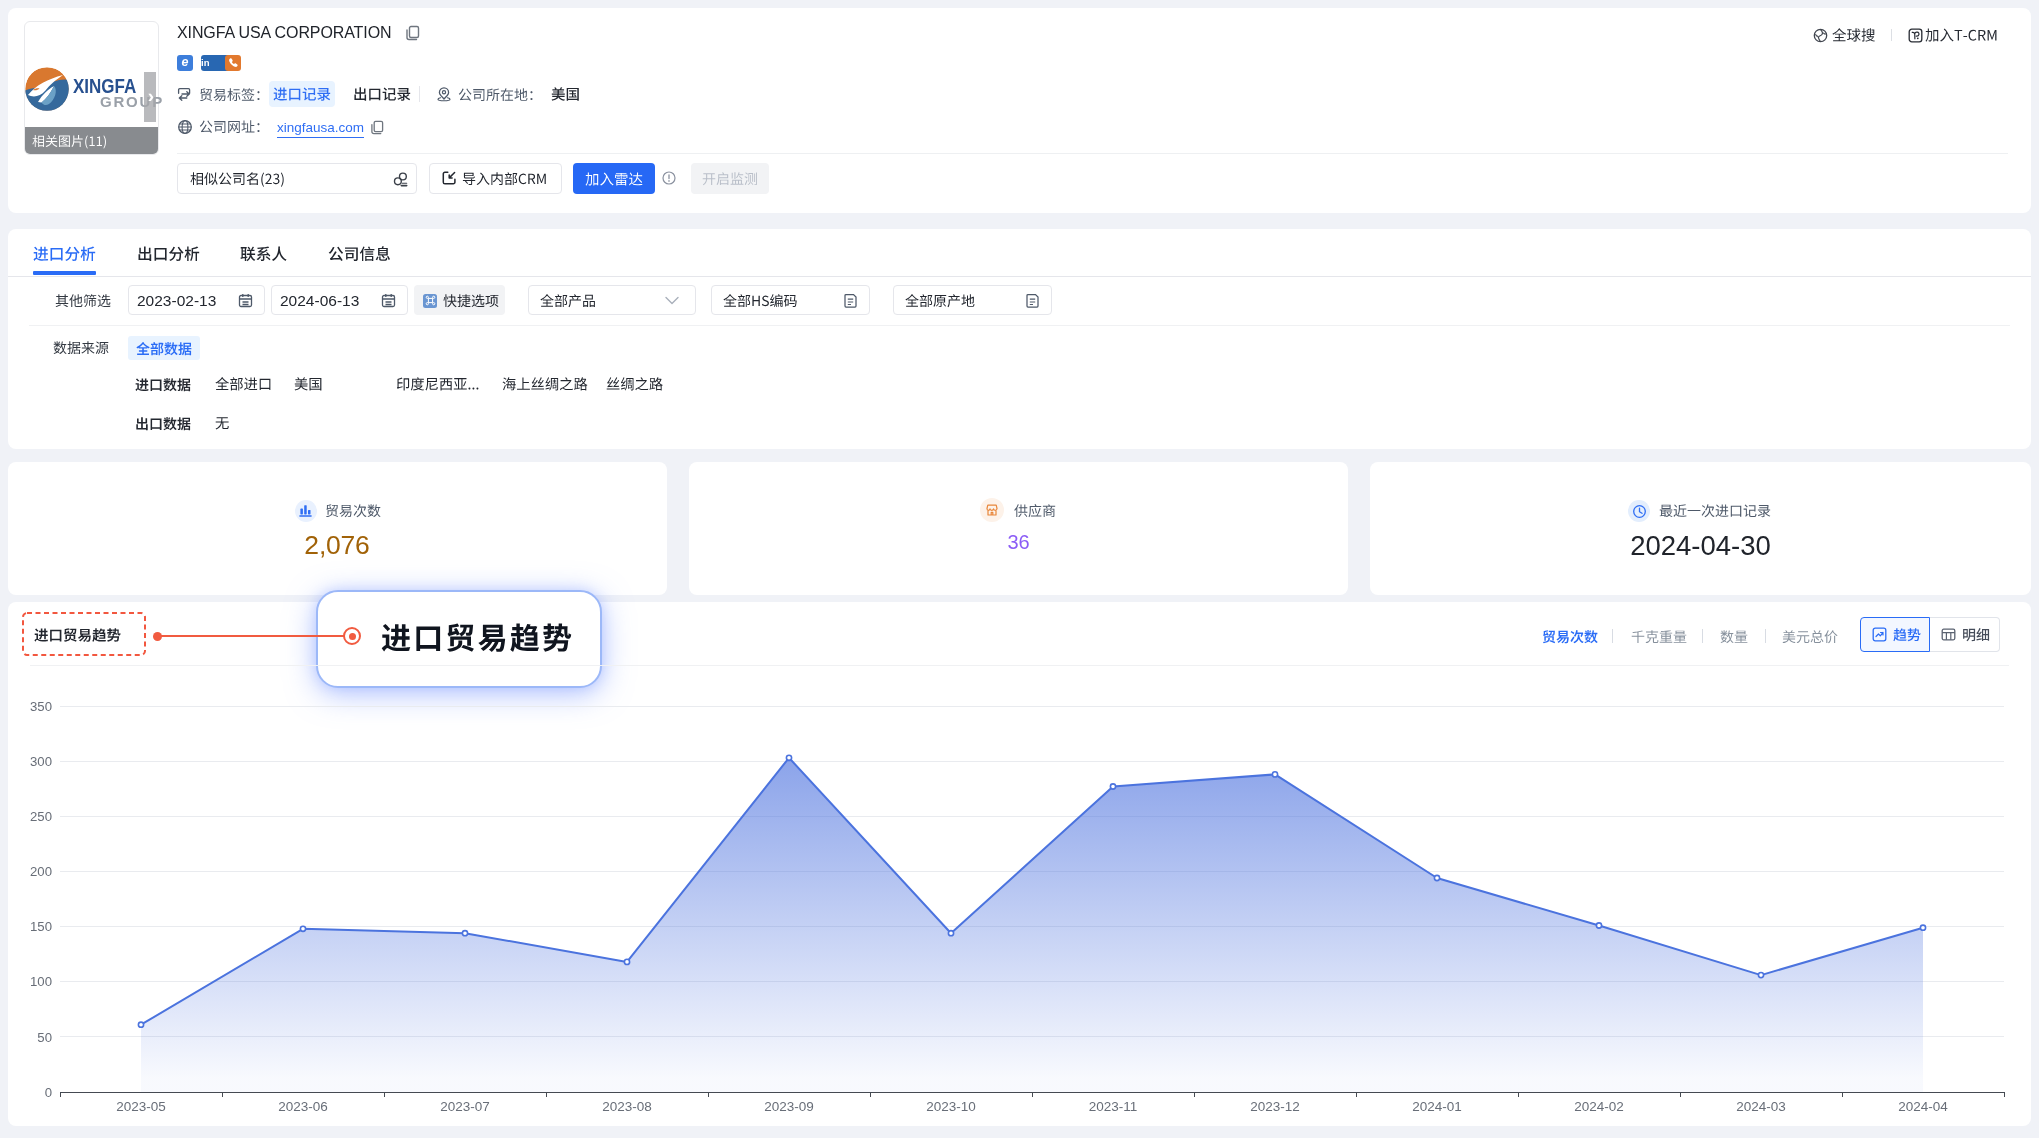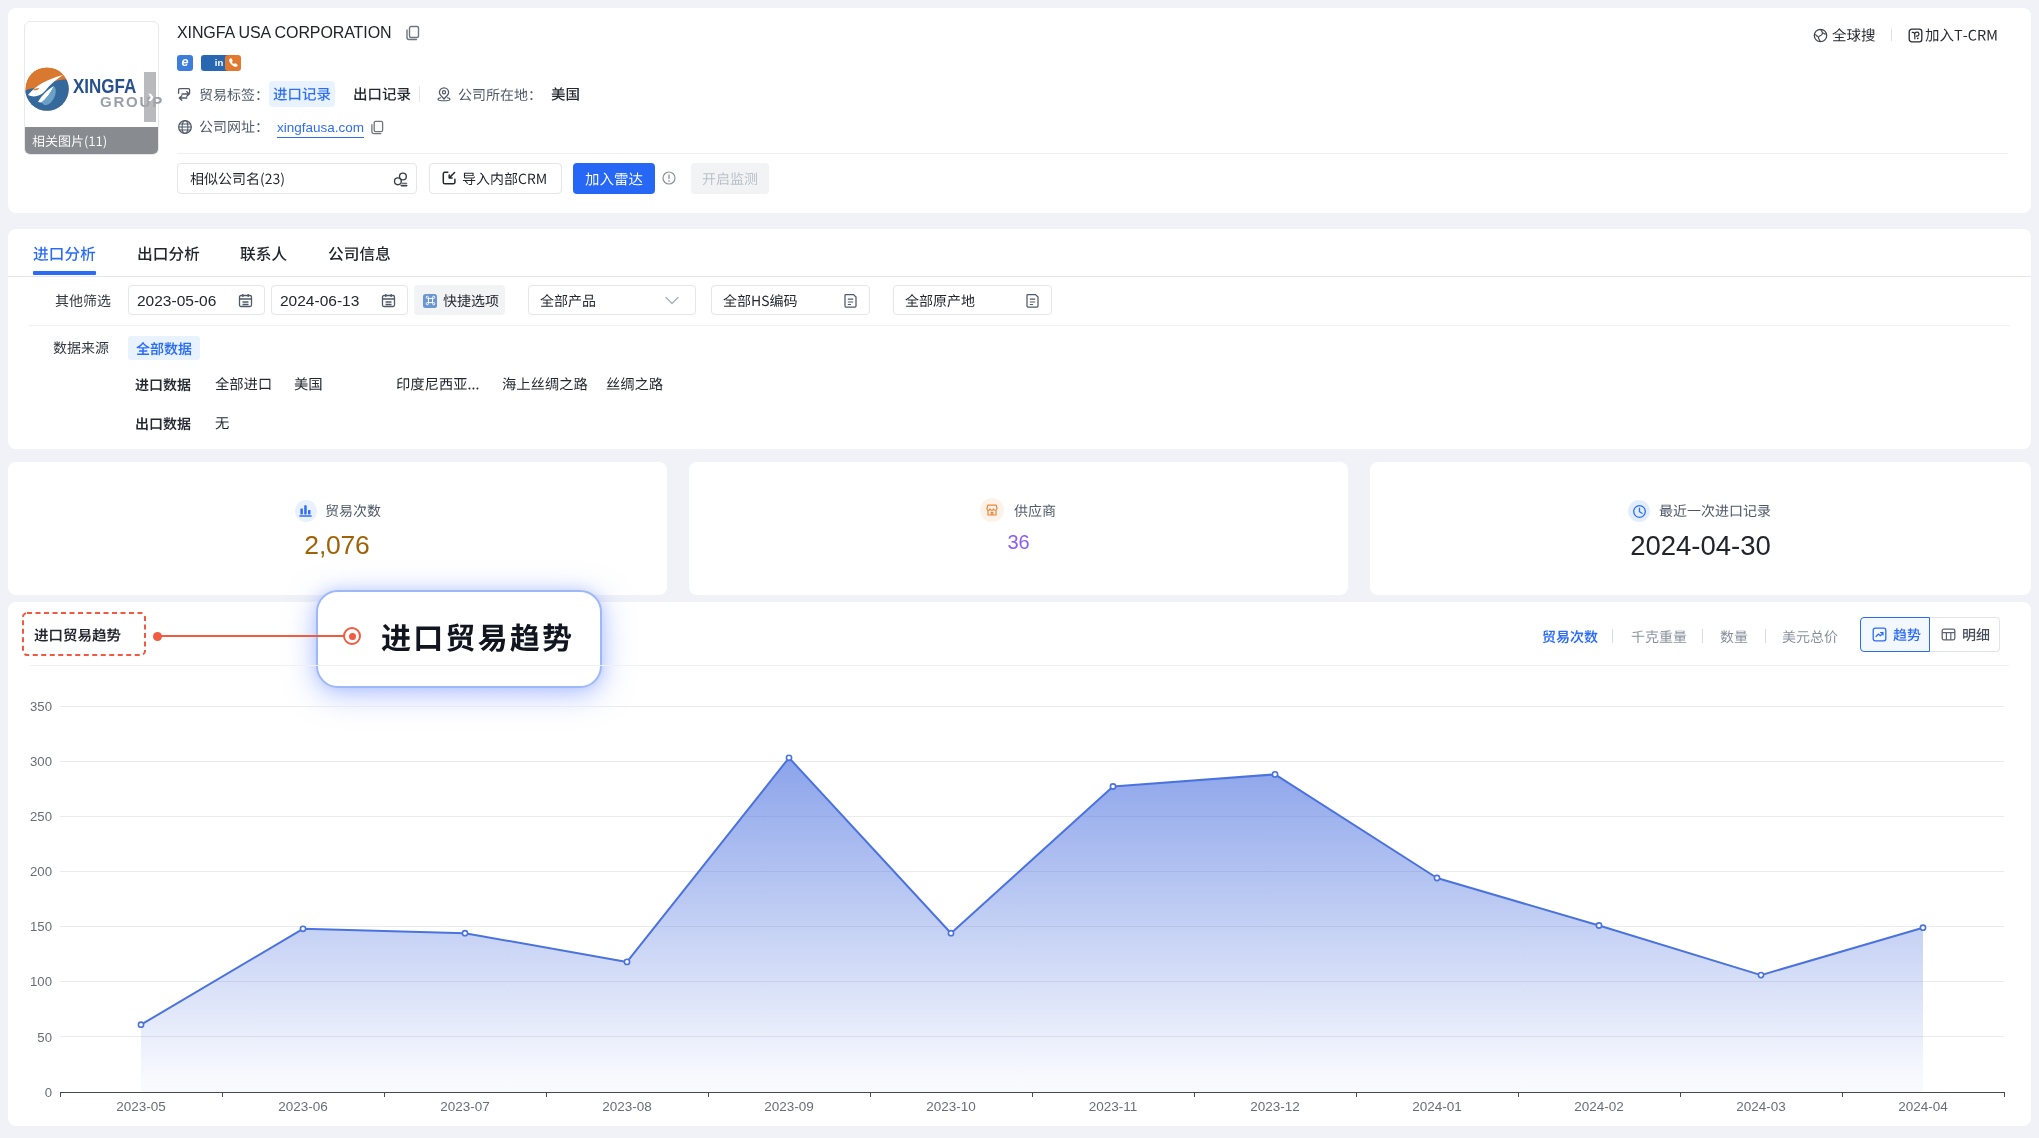--- a/index.html
+++ b/index.html
@@ -33,21 +33,21 @@
 <div class="t" style="left:25px;top:127px;width:133px;height:27px;background:rgba(112,115,120,.83);border-radius:0 0 5px 5px"></div>
 <svg style="position:absolute;left:32.0px;top:133.0px;" width="77.2" height="16.9" viewBox="0 -13.0 77.2 16.9">
     <path d="M6.6 -7.1H11.5V-6.2H6.6ZM6.6 -3.9H11.6V-3.0H6.6ZM6.6 -0.7H11.6V0.2H6.6ZM6.2 -10.2H12.0V0.9H11.1V-9.2H7.1V1.0H6.2ZM0.7 -8.1H5.6V-7.2H0.7ZM2.8 -10.9H3.7V1.0H2.8ZM2.7 -7.6 3.4 -7.3Q3.2 -6.5 2.9 -5.7Q2.7 -4.9 2.3 -4.1Q2.0 -3.3 1.6 -2.6Q1.3 -1.9 0.9 -1.4Q0.8 -1.6 0.7 -1.8Q0.5 -2.1 0.4 -2.3Q0.7 -2.7 1.1 -3.3Q1.4 -3.9 1.8 -4.6Q2.1 -5.4 2.3 -6.1Q2.6 -6.9 2.7 -7.6ZM3.6 -6.1Q3.8 -6.0 4.1 -5.7Q4.3 -5.4 4.7 -5.0Q5.0 -4.6 5.3 -4.3Q5.5 -4.0 5.7 -3.8L5.1 -3.0Q4.9 -3.3 4.7 -3.6Q4.4 -4.0 4.1 -4.4Q3.8 -4.8 3.6 -5.1Q3.3 -5.5 3.1 -5.7Z M14.7 -8.1H24.5V-7.2H14.7ZM13.9 -4.9H25.2V-3.9H13.9ZM20.1 -4.5Q20.5 -3.4 21.3 -2.5Q22.0 -1.6 23.1 -1.0Q24.2 -0.3 25.5 0.0Q25.4 0.1 25.2 0.3Q25.1 0.5 25.0 0.6Q24.9 0.8 24.8 1.0Q23.4 0.5 22.3 -0.2Q21.3 -0.9 20.5 -2.0Q19.7 -3.0 19.2 -4.3ZM22.2 -10.9 23.3 -10.5Q23.0 -10.0 22.7 -9.5Q22.4 -8.9 22.1 -8.5Q21.8 -8.0 21.5 -7.6L20.7 -7.9Q20.9 -8.3 21.2 -8.8Q21.5 -9.3 21.8 -9.9Q22.1 -10.4 22.2 -10.9ZM15.9 -10.4 16.7 -10.8Q17.2 -10.3 17.5 -9.7Q17.9 -9.1 18.1 -8.6L17.2 -8.1Q17.1 -8.4 16.9 -8.8Q16.7 -9.2 16.4 -9.6Q16.2 -10.0 15.9 -10.4ZM19.0 -7.8H20.1V-5.6Q20.1 -4.9 20.0 -4.2Q19.9 -3.6 19.6 -2.9Q19.2 -2.2 18.6 -1.5Q18.0 -0.8 16.9 -0.2Q15.9 0.5 14.3 1.0Q14.3 0.9 14.2 0.8Q14.0 0.6 13.9 0.4Q13.8 0.3 13.6 0.2Q15.1 -0.3 16.1 -0.9Q17.1 -1.5 17.7 -2.1Q18.2 -2.7 18.5 -3.3Q18.8 -3.9 18.9 -4.5Q19.0 -5.1 19.0 -5.6Z M27.1 -10.4H37.9V1.0H36.9V-9.5H28.0V1.0H27.1ZM27.6 -0.4H37.5V0.5H27.6ZM30.9 -3.6 31.3 -4.2Q31.8 -4.1 32.4 -4.0Q33.0 -3.8 33.5 -3.6Q34.0 -3.4 34.4 -3.2L34.0 -2.6Q33.6 -2.8 33.1 -3.0Q32.5 -3.2 32.0 -3.3Q31.4 -3.5 30.9 -3.6ZM31.4 -9.2 32.2 -8.9Q31.8 -8.3 31.3 -7.8Q30.8 -7.2 30.3 -6.7Q29.7 -6.2 29.2 -5.9Q29.1 -6.0 29.0 -6.1Q28.9 -6.2 28.7 -6.3Q28.6 -6.4 28.5 -6.5Q29.3 -7.0 30.1 -7.7Q30.9 -8.4 31.4 -9.2ZM34.9 -8.2H35.0L35.2 -8.2L35.7 -7.9Q35.2 -7.1 34.5 -6.4Q33.7 -5.7 32.7 -5.2Q31.8 -4.7 30.7 -4.3Q29.7 -3.9 28.7 -3.7Q28.7 -3.8 28.6 -4.0Q28.5 -4.1 28.4 -4.3Q28.4 -4.4 28.3 -4.5Q29.2 -4.7 30.2 -5.0Q31.2 -5.3 32.1 -5.8Q33.0 -6.2 33.7 -6.8Q34.4 -7.4 34.9 -8.0ZM30.8 -7.5Q31.4 -6.8 32.3 -6.2Q33.3 -5.6 34.4 -5.2Q35.5 -4.8 36.7 -4.6Q36.6 -4.5 36.4 -4.2Q36.2 -4.0 36.2 -3.9Q35.0 -4.1 33.8 -4.6Q32.7 -5.0 31.7 -5.7Q30.7 -6.3 30.1 -7.1ZM31.1 -8.2H35.1V-7.4H30.6ZM29.6 -2.0 30.0 -2.6Q30.7 -2.6 31.4 -2.4Q32.1 -2.3 32.9 -2.2Q33.6 -2.0 34.2 -1.8Q34.8 -1.7 35.3 -1.5L34.9 -0.8Q34.2 -1.0 33.3 -1.2Q32.5 -1.5 31.5 -1.7Q30.5 -1.9 29.6 -2.0Z M41.8 -7.6H50.7V-6.6H41.8ZM46.0 -10.9H47.1V-7.1H46.0ZM41.3 -10.6H42.3V-6.3Q42.3 -5.3 42.3 -4.3Q42.2 -3.3 42.0 -2.4Q41.8 -1.5 41.4 -0.6Q41.0 0.3 40.3 1.1Q40.2 0.9 40.0 0.8Q39.9 0.7 39.8 0.5Q39.6 0.4 39.5 0.3Q40.3 -0.6 40.7 -1.7Q41.1 -2.8 41.2 -3.9Q41.3 -5.1 41.3 -6.2ZM41.8 -4.5H48.7V1.0H47.7V-3.5H41.8Z M55.1 2.6Q54.2 1.1 53.7 -0.5Q53.2 -2.1 53.2 -4.0Q53.2 -6.0 53.7 -7.6Q54.2 -9.2 55.1 -10.6L55.8 -10.3Q55.0 -8.9 54.6 -7.3Q54.2 -5.7 54.2 -4.0Q54.2 -2.4 54.6 -0.8Q55.0 0.8 55.8 2.2Z M57.5 0.0V-1.0H59.7V-8.1H58.0V-8.9Q58.6 -9.0 59.1 -9.1Q59.6 -9.3 59.9 -9.5H60.8V-1.0H62.8V0.0Z M64.8 0.0V-1.0H66.9V-8.1H65.2V-8.9Q65.8 -9.0 66.3 -9.1Q66.8 -9.3 67.2 -9.5H68.1V-1.0H70.0V0.0Z M72.1 2.6 71.4 2.2Q72.2 0.8 72.6 -0.8Q73.0 -2.4 73.0 -4.0Q73.0 -5.7 72.6 -7.3Q72.2 -8.9 71.4 -10.3L72.1 -10.6Q73.0 -9.2 73.5 -7.6Q74.0 -6.0 74.0 -4.0Q74.0 -2.1 73.5 -0.5Q73.0 1.1 72.1 2.6Z" fill="#fff"></path>
   </svg>
 <div class="t" style="left:177px;top:24px;font-size:16px;font-weight:400;color:#20242b;letter-spacing:-0.1px">XINGFA USA CORPORATION</div>
 <svg style="position:absolute;left:405px;top:25px" width="16" height="16" viewBox="0 0 16 16" fill="none">
     <rect x="4.5" y="1.5" width="9" height="11" rx="1.5" stroke="#6f767f" stroke-width="1.4"></rect>
 <path d="M11.5 14.5 H4 a2 2 0 0 1 -2-2 V5" stroke="#6f767f" stroke-width="1.4" stroke-linecap="round"></path>
   </svg>
 <div class="t" style="left:177px;top:55px;width:16px;height:16px;background:#3d7edb;border-radius:3px;color:#fff;font-size:12.5px;font-weight:700;font-style:italic;text-align:center;line-height:15px">e</div>
-<div class="t" style="left:201px;top:55px;width:36px;height:16px;background:#2867b2;border-radius:3px;color:#fff;font-size:9.5px;font-weight:700;text-align:center;line-height:15px">in</div>
+<div class="t" style="left:201px;top:55px;width:36px;height:16px;background:#2867b2;border-radius:3px;color:#fff;font-size:9.5px;font-weight:700;text-align:left;line-height:15px">in</div>
 <div class="t" style="left:225px;top:55px;width:16px;height:16px;background:#e2792e;border-radius:3px"></div>
 <svg style="position:absolute;left:227px;top:57px" width="12" height="12" viewBox="0 0 12 12" fill="none">
     <path d="M3.1 1.6 C2.3 2.2 1.9 3 2.2 4 C2.8 6.2 5.8 9.2 8 9.8 C9 10.1 9.8 9.7 10.4 8.9 C10.8 8.4 10.7 7.8 10.2 7.4 L8.9 6.5 C8.5 6.2 8 6.3 7.6 6.6 L7.1 7.1 C6.2 6.7 5.3 5.8 4.9 4.9 L5.4 4.4 C5.7 4 5.8 3.5 5.5 3.1 L4.6 1.8 C4.2 1.3 3.6 1.2 3.1 1.6 Z" fill="#fff"></path>
   </svg>
 <svg style="position:absolute;left:176px;top:85px" width="17" height="17" viewBox="0 0 17 17" fill="none">
     <path d="M2.6 8.3 V4.7 A1.1 1.1 0 0 1 3.7 3.6 H12.5 A1.1 1.1 0 0 1 13.6 4.7 V8.3" stroke="#4e5969" stroke-width="1.3" stroke-linecap="round"></path>
 <path d="M6 9 h7.2 m-2.4 -2.2 l2.5 2.2 l-2.5 2.2" stroke="#4e5969" stroke-width="1.3" stroke-linecap="round" stroke-linejoin="round"></path>
 <path d="M10.8 13 H3.4 m2.4 -2.2 l-2.5 2.2 l2.5 2.2" stroke="#4e5969" stroke-width="1.3" stroke-linecap="round" stroke-linejoin="round"></path>
   </svg>
 <svg style="position:absolute;left:199.0px;top:85.5px;" width="72.0" height="18.2" viewBox="0 -14.0 72.0 18.2">
@@ -144,21 +144,21 @@
     <path d="M7.1 -10.0H14.5V-8.6H7.1ZM6.8 -6.1H15.1V-4.7H6.8ZM9.9 -8.9H11.4V-6.7Q11.4 -5.8 11.3 -4.8Q11.1 -3.7 10.7 -2.7Q10.3 -1.6 9.5 -0.5Q8.7 0.5 7.3 1.5Q7.1 1.2 6.8 0.9Q6.5 0.6 6.2 0.4Q7.5 -0.4 8.3 -1.3Q9.0 -2.3 9.4 -3.2Q9.7 -4.2 9.8 -5.1Q9.9 -6.0 9.9 -6.7ZM11.3 -4.9Q11.8 -3.2 12.8 -1.9Q13.8 -0.6 15.3 0.1Q15.1 0.2 14.9 0.4Q14.7 0.6 14.6 0.9Q14.4 1.1 14.3 1.3Q12.7 0.5 11.6 -1.0Q10.6 -2.6 10.0 -4.6ZM12.6 -13.0 14.1 -12.6Q13.6 -11.8 13.1 -10.9Q12.6 -10.1 12.2 -9.5L11.0 -9.9Q11.2 -10.3 11.5 -10.9Q11.8 -11.4 12.1 -12.0Q12.4 -12.5 12.6 -13.0ZM7.5 -12.4 8.7 -13.0Q9.2 -12.5 9.7 -11.8Q10.1 -11.2 10.3 -10.7L9.1 -10.0Q8.9 -10.5 8.4 -11.2Q8.0 -11.9 7.5 -12.4ZM0.7 -12.6H6.7V-11.3H0.7ZM2.3 -9.3H5.2V-8.1H2.3ZM2.3 -6.1H5.2V-4.8H2.3ZM1.5 -11.9H2.8V-2.0H1.5ZM4.8 -11.9H6.1V1.3H4.8ZM0.5 -2.2Q1.4 -2.3 2.5 -2.5Q3.6 -2.7 4.8 -2.9Q6.0 -3.1 7.2 -3.3L7.3 -2.0Q5.6 -1.7 3.9 -1.4Q2.2 -1.1 0.8 -0.8Z M19.9 -3.5 21.4 -2.9Q20.9 -2.3 20.3 -1.7Q19.7 -1.1 19.1 -0.5Q18.5 0.0 17.9 0.4Q17.7 0.3 17.5 0.1Q17.3 -0.1 17.0 -0.3Q16.8 -0.4 16.6 -0.6Q17.5 -1.1 18.4 -1.9Q19.3 -2.7 19.9 -3.5ZM25.6 -2.8 26.8 -3.5Q27.4 -3.1 28.1 -2.5Q28.8 -2.0 29.4 -1.4Q30.1 -0.9 30.5 -0.4L29.2 0.5Q28.8 0.0 28.2 -0.6Q27.6 -1.1 26.9 -1.7Q26.2 -2.3 25.6 -2.8ZM22.9 -4.7H24.4V-0.4Q24.4 0.1 24.3 0.4Q24.1 0.8 23.7 1.0Q23.2 1.1 22.6 1.2Q22.0 1.2 21.1 1.2Q21.0 0.9 20.9 0.4Q20.7 0.0 20.5 -0.3Q21.0 -0.3 21.4 -0.2Q21.8 -0.2 22.1 -0.2Q22.5 -0.2 22.6 -0.2Q22.8 -0.2 22.8 -0.3Q22.9 -0.3 22.9 -0.5ZM28.2 -13.2 29.2 -12.0Q28.1 -11.7 26.7 -11.5Q25.3 -11.3 23.7 -11.1Q22.2 -11.0 20.7 -10.9Q19.1 -10.8 17.6 -10.7Q17.6 -11.0 17.5 -11.4Q17.4 -11.7 17.3 -12.0Q18.7 -12.1 20.2 -12.2Q21.7 -12.3 23.2 -12.4Q24.7 -12.6 25.9 -12.8Q27.2 -13.0 28.2 -13.2ZM17.8 -3.7Q17.7 -3.9 17.7 -4.1Q17.6 -4.4 17.5 -4.6Q17.4 -4.9 17.3 -5.1Q17.7 -5.1 18.3 -5.3Q18.8 -5.6 19.5 -5.9Q19.9 -6.1 20.7 -6.5Q21.5 -7.0 22.5 -7.6Q23.5 -8.2 24.6 -8.9Q25.6 -9.7 26.6 -10.5L27.7 -9.5Q25.5 -7.9 23.3 -6.6Q21.0 -5.3 18.8 -4.3V-4.3Q18.8 -4.3 18.6 -4.3Q18.5 -4.2 18.3 -4.1Q18.1 -4.0 17.9 -3.9Q17.8 -3.8 17.8 -3.7ZM17.8 -3.7 17.7 -4.8 18.7 -5.3 28.5 -5.9Q28.4 -5.7 28.4 -5.3Q28.4 -5.0 28.4 -4.7Q26.2 -4.6 24.5 -4.4Q22.9 -4.3 21.8 -4.2Q20.7 -4.1 19.9 -4.1Q19.2 -4.0 18.8 -3.9Q18.4 -3.9 18.2 -3.8Q17.9 -3.8 17.8 -3.7ZM18.6 -7.1Q18.5 -7.2 18.5 -7.4Q18.4 -7.7 18.3 -7.9Q18.2 -8.2 18.1 -8.4Q18.4 -8.4 18.7 -8.6Q19.0 -8.7 19.3 -9.0Q19.5 -9.1 19.9 -9.4Q20.2 -9.7 20.7 -10.1Q21.2 -10.5 21.6 -10.9Q22.1 -11.4 22.5 -11.9L23.8 -11.2Q22.8 -10.2 21.7 -9.3Q20.5 -8.4 19.4 -7.7V-7.7Q19.4 -7.7 19.3 -7.6Q19.2 -7.6 19.0 -7.5Q18.8 -7.4 18.7 -7.3Q18.6 -7.2 18.6 -7.1ZM18.6 -7.1 18.5 -8.0 19.3 -8.5 24.9 -8.7Q24.8 -8.5 24.8 -8.1Q24.7 -7.8 24.7 -7.6Q22.8 -7.5 21.7 -7.4Q20.5 -7.3 19.9 -7.3Q19.3 -7.2 19.0 -7.2Q18.7 -7.1 18.6 -7.1ZM26.0 -7.0 27.1 -7.5Q27.7 -7.0 28.3 -6.4Q28.9 -5.7 29.4 -5.1Q29.9 -4.5 30.3 -4.0L29.1 -3.3Q28.8 -3.8 28.3 -4.4Q27.8 -5.1 27.2 -5.7Q26.6 -6.4 26.0 -7.0Z M38.3 -13.2H40.0Q40.0 -12.5 39.9 -11.4Q39.9 -10.3 39.7 -9.0Q39.5 -7.6 39.1 -6.2Q38.6 -4.8 37.9 -3.5Q37.1 -2.1 36.0 -0.9Q34.9 0.4 33.2 1.3Q33.0 1.0 32.7 0.7Q32.3 0.3 32.0 0.1Q33.6 -0.8 34.7 -1.9Q35.8 -3.0 36.5 -4.3Q37.2 -5.6 37.6 -6.9Q37.9 -8.2 38.1 -9.4Q38.2 -10.6 38.3 -11.6Q38.3 -12.6 38.3 -13.2ZM39.9 -11.3Q39.9 -11.0 40.0 -10.2Q40.1 -9.5 40.3 -8.5Q40.6 -7.4 41.0 -6.3Q41.5 -5.1 42.2 -3.9Q42.9 -2.8 44.0 -1.8Q45.1 -0.8 46.6 -0.1Q46.3 0.2 46.0 0.5Q45.7 0.9 45.6 1.2Q44.0 0.5 42.8 -0.6Q41.7 -1.7 40.9 -3.0Q40.2 -4.3 39.7 -5.5Q39.2 -6.8 39.0 -8.0Q38.7 -9.1 38.6 -9.9Q38.5 -10.8 38.4 -11.1Z" fill="#22262e"></path>
   </svg>
 <svg style="position:absolute;left:328.0px;top:243.8px;" width="64.8" height="20.4" viewBox="0 -15.7 64.8 20.4">
     <path d="M9.5 -4.3 10.9 -4.9Q11.6 -4.1 12.3 -3.1Q13.0 -2.1 13.6 -1.2Q14.2 -0.3 14.6 0.5L13.1 1.3Q12.7 0.5 12.1 -0.4Q11.5 -1.4 10.8 -2.4Q10.1 -3.4 9.5 -4.3ZM4.9 -12.8 6.5 -12.4Q6.0 -11.1 5.3 -9.9Q4.6 -8.7 3.8 -7.7Q3.0 -6.6 2.1 -5.9Q1.9 -6.0 1.7 -6.2Q1.4 -6.4 1.2 -6.6Q0.9 -6.8 0.7 -6.9Q1.6 -7.6 2.4 -8.5Q3.2 -9.5 3.8 -10.6Q4.5 -11.7 4.9 -12.8ZM10.6 -13.0Q11.0 -12.2 11.5 -11.4Q12.1 -10.5 12.7 -9.8Q13.3 -9.0 13.9 -8.3Q14.6 -7.6 15.2 -7.1Q15.0 -7.0 14.8 -6.8Q14.5 -6.5 14.3 -6.3Q14.1 -6.1 13.9 -5.9Q13.3 -6.5 12.7 -7.2Q12.0 -8.0 11.4 -8.8Q10.8 -9.7 10.2 -10.6Q9.6 -11.5 9.2 -12.4ZM2.5 0.4Q2.4 0.2 2.3 -0.1Q2.2 -0.3 2.1 -0.7Q2.0 -1.0 1.9 -1.2Q2.2 -1.3 2.6 -1.6Q2.9 -1.9 3.3 -2.5Q3.6 -2.7 4.0 -3.3Q4.5 -3.9 5.0 -4.8Q5.5 -5.6 6.1 -6.6Q6.6 -7.5 7.1 -8.5L8.7 -7.8Q8.0 -6.4 7.2 -5.1Q6.3 -3.8 5.4 -2.6Q4.5 -1.4 3.6 -0.5V-0.4Q3.6 -0.4 3.4 -0.4Q3.2 -0.3 3.0 -0.1Q2.8 -0.0 2.6 0.1Q2.5 0.3 2.5 0.4ZM2.5 0.4 2.4 -0.9 3.4 -1.4 11.9 -1.9Q11.9 -1.6 12.1 -1.2Q12.2 -0.8 12.2 -0.5Q10.2 -0.4 8.7 -0.3Q7.2 -0.2 6.2 -0.1Q5.2 0.0 4.5 0.1Q3.9 0.1 3.5 0.2Q3.1 0.2 2.9 0.3Q2.6 0.3 2.5 0.4Z M17.0 -12.3H28.8V-10.9H17.0ZM17.1 -9.4H26.5V-8.1H17.1ZM28.2 -12.3H29.8V-0.7Q29.8 -0.0 29.6 0.4Q29.4 0.8 29.0 1.0Q28.5 1.2 27.8 1.2Q27.0 1.3 26.0 1.2Q25.9 1.0 25.9 0.7Q25.8 0.4 25.7 0.1Q25.6 -0.2 25.5 -0.4Q26.0 -0.3 26.5 -0.3Q26.9 -0.3 27.3 -0.3Q27.7 -0.3 27.9 -0.3Q28.1 -0.4 28.2 -0.4Q28.2 -0.5 28.2 -0.7ZM18.1 -6.7H19.5V-0.3H18.1ZM19.3 -6.7H25.6V-1.5H19.3V-2.8H24.1V-5.4H19.3Z M37.4 -8.4H45.2V-7.2H37.4ZM37.4 -6.2H45.2V-5.0H37.4ZM38.1 -0.5H44.5V0.7H38.1ZM36.3 -10.7H46.4V-9.5H36.3ZM37.2 -3.8H45.3V1.3H44.0V-2.6H38.5V1.3H37.2ZM39.9 -12.8 41.2 -13.3Q41.5 -12.8 41.8 -12.2Q42.1 -11.6 42.3 -11.2L41.0 -10.6Q40.8 -11.1 40.5 -11.7Q40.2 -12.3 39.9 -12.8ZM35.3 -13.2 36.6 -12.8Q36.1 -11.5 35.5 -10.2Q34.9 -8.9 34.2 -7.7Q33.4 -6.6 32.6 -5.7Q32.6 -5.8 32.4 -6.1Q32.3 -6.4 32.1 -6.6Q32.0 -6.9 31.8 -7.1Q32.5 -7.8 33.2 -8.8Q33.8 -9.8 34.4 -10.9Q34.9 -12.0 35.3 -13.2ZM34.0 -9.0 35.3 -10.3 35.3 -10.3V1.4H34.0Z M51.5 -8.6V-7.5H58.3V-8.6ZM51.5 -6.4V-5.4H58.3V-6.4ZM51.5 -10.7V-9.6H58.3V-10.7ZM50.1 -11.8H59.8V-4.2H50.1ZM54.2 -13.4 56.0 -13.2Q55.7 -12.6 55.5 -12.1Q55.2 -11.7 55.0 -11.3L53.6 -11.6Q53.8 -12.0 54.0 -12.5Q54.1 -13.0 54.2 -13.4ZM51.2 -3.2H52.6V-0.8Q52.6 -0.5 52.9 -0.4Q53.1 -0.3 53.8 -0.3Q53.9 -0.3 54.2 -0.3Q54.5 -0.3 54.9 -0.3Q55.3 -0.3 55.7 -0.3Q56.1 -0.3 56.4 -0.3Q56.7 -0.3 56.9 -0.3Q57.3 -0.3 57.5 -0.4Q57.7 -0.6 57.8 -0.9Q57.9 -1.3 57.9 -2.1Q58.1 -2.0 58.3 -1.9Q58.6 -1.8 58.8 -1.7Q59.1 -1.6 59.3 -1.5Q59.2 -0.5 59.0 0.1Q58.7 0.6 58.3 0.8Q57.8 1.0 57.0 1.0Q56.9 1.0 56.5 1.0Q56.2 1.0 55.8 1.0Q55.3 1.0 54.9 1.0Q54.5 1.0 54.1 1.0Q53.8 1.0 53.7 1.0Q52.7 1.0 52.1 0.9Q51.6 0.7 51.4 0.3Q51.2 -0.1 51.2 -0.8ZM53.6 -3.7 54.8 -4.4Q55.2 -4.0 55.6 -3.6Q56.0 -3.2 56.3 -2.8Q56.7 -2.3 56.9 -2.0L55.6 -1.3Q55.5 -1.6 55.1 -2.1Q54.8 -2.5 54.4 -2.9Q54.0 -3.4 53.6 -3.7ZM58.9 -3.1 60.3 -3.6Q60.6 -3.1 61.0 -2.5Q61.3 -1.9 61.6 -1.4Q61.9 -0.8 62.0 -0.4L60.6 0.3Q60.5 -0.2 60.2 -0.8Q60.0 -1.3 59.6 -1.9Q59.3 -2.5 58.9 -3.1ZM49.3 -3.3 50.6 -2.8Q50.4 -2.3 50.1 -1.7Q49.9 -1.1 49.6 -0.5Q49.4 0.1 49.1 0.6L47.7 -0.1Q48.0 -0.5 48.3 -1.1Q48.6 -1.7 48.8 -2.2Q49.1 -2.8 49.3 -3.3Z" fill="#22262e"></path>
   </svg>
 <div style="position:absolute;left:8px;top:276px;width:2023px;height:1px;background:#e5e6eb"></div>
 <svg style="position:absolute;left:54.5px;top:291.5px;" width="58.0" height="18.2" viewBox="0 -14.0 58.0 18.2">
     <path d="M0.8 -2.9H13.2V-1.9H0.8ZM1.2 -10.1H12.9V-9.1H1.2ZM4.0 -7.7H10.0V-6.8H4.0ZM4.0 -5.3H10.0V-4.4H4.0ZM3.3 -11.7H4.4V-2.4H3.3ZM9.6 -11.7H10.7V-2.4H9.6ZM8.0 -0.9 8.7 -1.6Q9.6 -1.3 10.4 -0.9Q11.2 -0.6 12.0 -0.3Q12.7 0.1 13.3 0.4L12.3 1.1Q11.8 0.8 11.1 0.4Q10.5 0.1 9.7 -0.3Q8.9 -0.6 8.0 -0.9ZM5.1 -1.7 6.0 -1.0Q5.4 -0.6 4.6 -0.2Q3.8 0.2 2.9 0.5Q2.1 0.8 1.3 1.1Q1.2 0.9 1.0 0.7Q0.8 0.4 0.6 0.3Q1.4 0.1 2.2 -0.3Q3.1 -0.6 3.8 -0.9Q4.6 -1.3 5.1 -1.7Z M22.7 -11.7H23.7V-2.0H22.7ZM17.8 -6.0 26.2 -9.2 26.6 -8.3 18.2 -5.0ZM19.6 -10.4H20.6V-1.0Q20.6 -0.6 20.7 -0.4Q20.8 -0.2 21.0 -0.1Q21.3 -0.0 21.8 -0.0Q21.9 -0.0 22.3 -0.0Q22.6 -0.0 23.1 -0.0Q23.5 -0.0 24.0 -0.0Q24.5 -0.0 24.8 -0.0Q25.2 -0.0 25.4 -0.0Q25.8 -0.0 26.0 -0.2Q26.3 -0.4 26.4 -0.8Q26.5 -1.2 26.5 -2.1Q26.7 -1.9 27.0 -1.8Q27.3 -1.7 27.5 -1.6Q27.4 -0.7 27.2 -0.1Q27.0 0.5 26.6 0.7Q26.2 0.9 25.4 0.9Q25.3 0.9 24.9 0.9Q24.6 0.9 24.1 0.9Q23.6 0.9 23.1 0.9Q22.6 0.9 22.2 0.9Q21.9 0.9 21.8 0.9Q20.9 0.9 20.4 0.8Q20.0 0.6 19.8 0.2Q19.6 -0.2 19.6 -1.0ZM25.9 -9.0H25.7L26.0 -9.2L26.2 -9.4L26.9 -9.1L26.9 -8.9Q26.9 -7.6 26.8 -6.6Q26.8 -5.5 26.8 -4.8Q26.8 -4.0 26.7 -3.7Q26.6 -3.2 26.4 -3.0Q26.2 -2.8 25.8 -2.7Q25.6 -2.6 25.1 -2.6Q24.7 -2.6 24.4 -2.6Q24.4 -2.8 24.3 -3.1Q24.3 -3.4 24.2 -3.6Q24.5 -3.6 24.8 -3.6Q25.1 -3.6 25.2 -3.6Q25.4 -3.6 25.5 -3.6Q25.6 -3.7 25.7 -4.0Q25.8 -4.2 25.8 -4.9Q25.8 -5.5 25.8 -6.6Q25.9 -7.6 25.9 -9.0ZM17.7 -11.7 18.7 -11.4Q18.2 -10.2 17.6 -9.1Q17.0 -7.9 16.3 -6.9Q15.6 -5.9 14.8 -5.1Q14.8 -5.2 14.7 -5.4Q14.6 -5.6 14.5 -5.8Q14.4 -6.0 14.3 -6.1Q15.0 -6.8 15.6 -7.7Q16.2 -8.6 16.8 -9.6Q17.3 -10.6 17.7 -11.7ZM16.2 -8.1 17.3 -9.1 17.3 -9.1V1.1H16.2Z M33.5 -7.9H41.2V-7.0H33.5ZM34.0 -5.8H40.2V-4.9H34.9V-0.2H34.0ZM39.6 -5.8H40.6V-1.3Q40.6 -0.9 40.6 -0.7Q40.5 -0.5 40.2 -0.4Q40.0 -0.2 39.6 -0.2Q39.2 -0.2 38.6 -0.2Q38.6 -0.4 38.5 -0.7Q38.5 -0.9 38.4 -1.1Q38.8 -1.1 39.1 -1.1Q39.3 -1.1 39.5 -1.1Q39.6 -1.1 39.6 -1.1Q39.6 -1.2 39.6 -1.3ZM36.7 -7.7H37.7V1.1H36.7ZM31.7 -8.1H32.6V-5.0Q32.6 -4.2 32.6 -3.4Q32.5 -2.6 32.2 -1.8Q31.9 -1.0 31.4 -0.2Q30.9 0.5 30.1 1.1Q30.0 1.0 29.9 0.9Q29.7 0.8 29.6 0.6Q29.5 0.5 29.3 0.4Q30.1 -0.1 30.6 -0.8Q31.1 -1.4 31.3 -2.1Q31.5 -2.9 31.6 -3.6Q31.7 -4.3 31.7 -5.0ZM29.4 -7.4H30.4V-2.9H29.4ZM30.6 -10.7H34.9V-9.9H30.6ZM36.0 -10.7H41.2V-9.9H36.0ZM30.9 -11.8 31.8 -11.6Q31.5 -10.6 30.8 -9.7Q30.2 -8.8 29.5 -8.2Q29.4 -8.3 29.3 -8.4Q29.1 -8.5 28.9 -8.6Q28.8 -8.7 28.6 -8.7Q29.3 -9.3 29.9 -10.1Q30.5 -10.9 30.9 -11.8ZM36.3 -11.8 37.3 -11.6Q37.0 -10.6 36.5 -9.8Q35.9 -8.9 35.3 -8.3Q35.2 -8.4 35.1 -8.5Q34.9 -8.7 34.8 -8.8Q34.6 -8.9 34.5 -8.9Q35.1 -9.5 35.6 -10.2Q36.0 -11.0 36.3 -11.8ZM31.6 -10.1 32.5 -10.4Q32.8 -10.0 33.0 -9.5Q33.3 -9.0 33.4 -8.7L32.5 -8.3Q32.4 -8.7 32.1 -9.2Q31.9 -9.7 31.6 -10.1ZM37.4 -10.1 38.3 -10.4Q38.6 -10.0 38.9 -9.6Q39.3 -9.1 39.5 -8.7L38.6 -8.3Q38.4 -8.7 38.1 -9.2Q37.7 -9.7 37.4 -10.1Z M46.5 -6.9H55.3V-5.9H46.5ZM48.1 -9.8H54.7V-8.9H48.1ZM50.4 -11.7H51.5V-6.4H50.4ZM48.3 -11.3 49.2 -11.1Q49.0 -10.1 48.5 -9.1Q48.0 -8.1 47.5 -7.5Q47.4 -7.6 47.2 -7.7Q47.0 -7.8 46.9 -7.9Q46.7 -8.0 46.6 -8.0Q47.1 -8.7 47.6 -9.5Q48.0 -10.4 48.3 -11.3ZM51.5 -6.4H52.5V-2.7Q52.5 -2.4 52.6 -2.4Q52.7 -2.3 52.9 -2.3Q53.0 -2.3 53.1 -2.3Q53.3 -2.3 53.5 -2.3Q53.7 -2.3 53.8 -2.3Q54.0 -2.3 54.1 -2.3Q54.2 -2.3 54.3 -2.4Q54.4 -2.5 54.4 -2.9Q54.5 -3.2 54.5 -3.9Q54.6 -3.9 54.8 -3.8Q54.9 -3.7 55.1 -3.6Q55.3 -3.6 55.4 -3.5Q55.4 -2.6 55.3 -2.2Q55.1 -1.7 54.9 -1.5Q54.6 -1.3 54.2 -1.3Q54.1 -1.3 53.9 -1.3Q53.7 -1.3 53.5 -1.3Q53.3 -1.3 53.1 -1.3Q52.9 -1.3 52.8 -1.3Q52.3 -1.3 52.0 -1.4Q51.7 -1.5 51.6 -1.8Q51.5 -2.1 51.5 -2.7ZM49.1 -6.4H50.1Q50.0 -5.4 49.8 -4.6Q49.6 -3.9 49.3 -3.2Q48.9 -2.6 48.3 -2.0Q47.7 -1.5 46.7 -1.2Q46.7 -1.3 46.6 -1.5Q46.5 -1.6 46.3 -1.8Q46.2 -1.9 46.1 -2.0Q47.0 -2.3 47.5 -2.7Q48.0 -3.2 48.4 -3.7Q48.7 -4.3 48.8 -4.9Q49.0 -5.6 49.1 -6.4ZM42.9 -10.7 43.6 -11.3Q44.1 -11.0 44.5 -10.6Q44.9 -10.2 45.3 -9.8Q45.7 -9.4 45.9 -9.0L45.0 -8.4Q44.8 -8.7 44.5 -9.1Q44.1 -9.5 43.7 -10.0Q43.3 -10.4 42.9 -10.7ZM45.5 -6.4V-1.0H44.5V-5.4H42.8V-6.4ZM45.4 -1.4Q45.8 -1.4 46.1 -1.2Q46.4 -1.0 46.9 -0.6Q47.5 -0.3 48.4 -0.1Q49.3 -0.0 50.4 -0.0Q51.2 -0.0 52.1 -0.1Q53.1 -0.1 53.9 -0.2Q54.8 -0.2 55.5 -0.3Q55.5 -0.2 55.4 0.0Q55.3 0.3 55.3 0.5Q55.2 0.7 55.2 0.8Q54.8 0.8 54.2 0.9Q53.6 0.9 52.9 0.9Q52.2 0.9 51.6 0.9Q50.9 1.0 50.4 1.0Q49.2 1.0 48.3 0.8Q47.4 0.7 46.7 0.3Q46.3 0.0 46.0 -0.2Q45.6 -0.5 45.4 -0.5Q45.1 -0.5 44.8 -0.3Q44.5 -0.0 44.1 0.3Q43.7 0.7 43.3 1.1L42.6 0.2Q43.1 -0.2 43.6 -0.6Q44.1 -1.0 44.6 -1.2Q45.0 -1.4 45.4 -1.4Z" fill="#333942"></path>
   </svg>
 <div style="position:absolute;left:127.5px;top:285px;width:137.5px;height:30px;border:1px solid #e5e6eb;border-radius:4px"></div>
-<div class="t" style="left:137.0px;top:292px;font-size:15.5px;color:#23272f">2023-05-06</div>
+<div class="t" style="left:137.0px;top:292px;font-size:15.5px;color:#23272f">2023-02-13</div>
 <svg style="position:absolute;left:238.0px;top:292.5px" width="15" height="15" viewBox="0 0 15 15" fill="none">
     <rect x="1.5" y="2.5" width="12" height="11" rx="1.5" stroke="#4e5969" stroke-width="1.3"></rect>
 <path d="M1.5 6 h12 M4.8 1 v3 M10.2 1 v3 M4.5 9 h6 M4.5 11.5 h6" stroke="#4e5969" stroke-width="1.3"></path>
   </svg>
 <div style="position:absolute;left:270.5px;top:285px;width:137.5px;height:30px;border:1px solid #e5e6eb;border-radius:4px"></div>
 <div class="t" style="left:280.0px;top:292px;font-size:15.5px;color:#23272f">2024-06-13</div>
 <svg style="position:absolute;left:381.0px;top:292.5px" width="15" height="15" viewBox="0 0 15 15" fill="none">
     <rect x="1.5" y="2.5" width="12" height="11" rx="1.5" stroke="#4e5969" stroke-width="1.3"></rect>
 <path d="M1.5 6 h12 M4.8 1 v3 M10.2 1 v3 M4.5 9 h6 M4.5 11.5 h6" stroke="#4e5969" stroke-width="1.3"></path>
   </svg>

